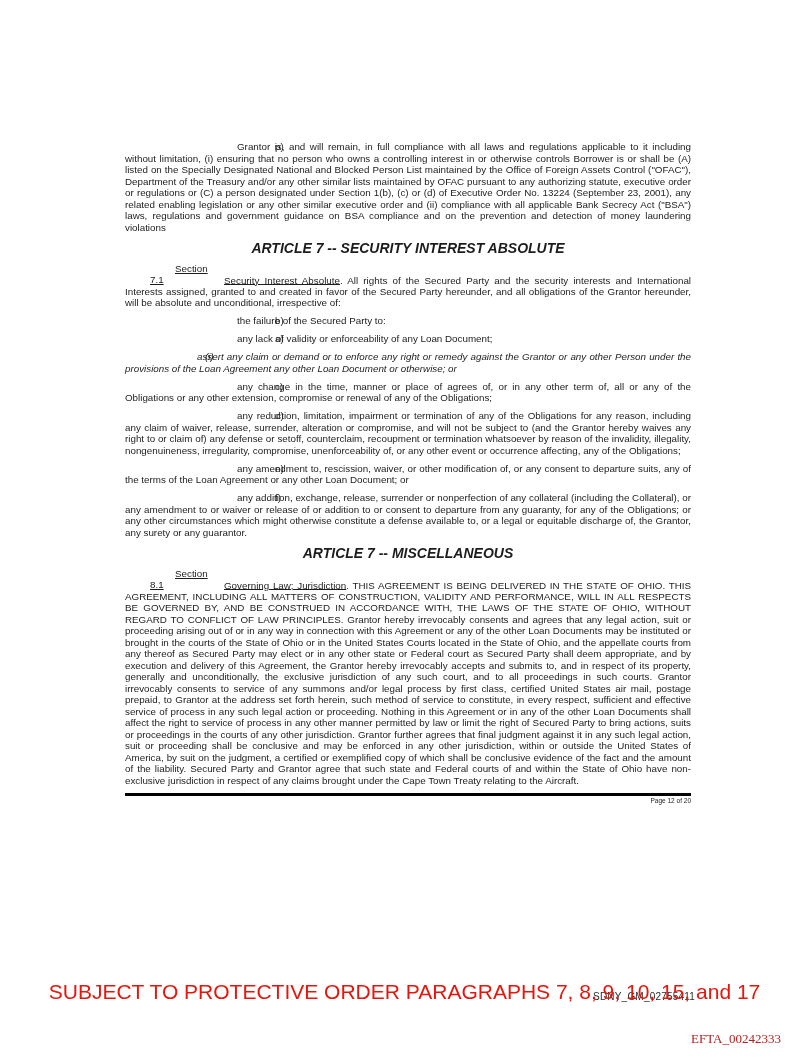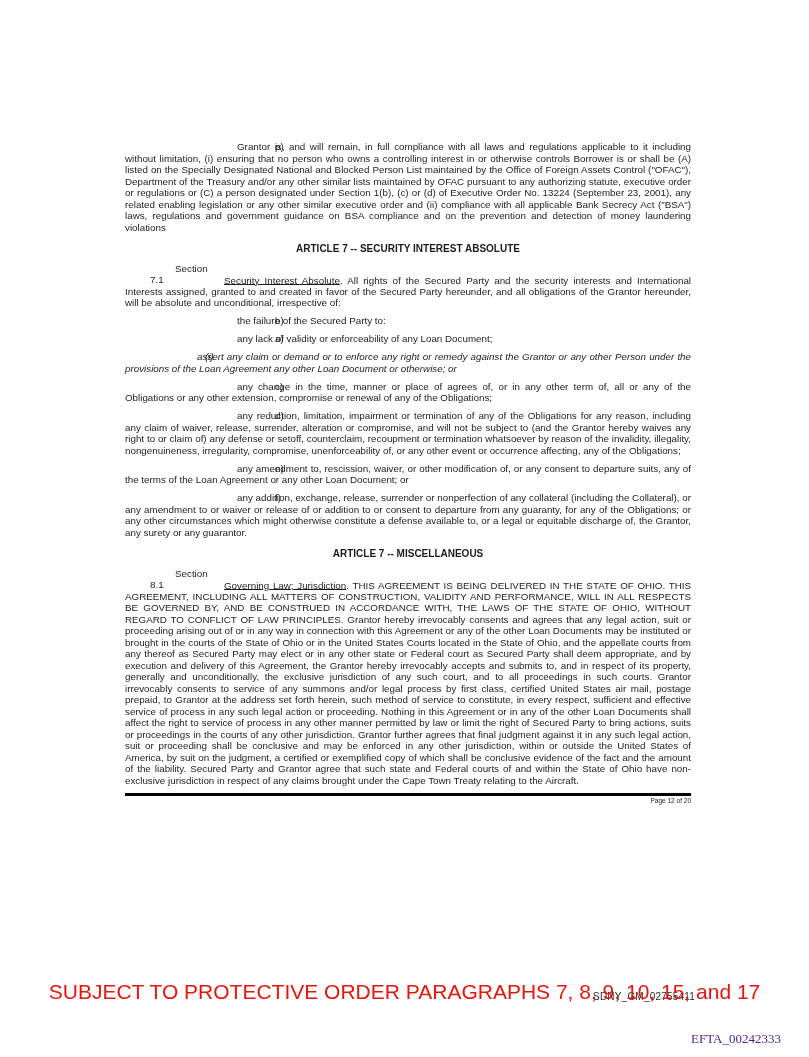--- a/index.html
+++ b/index.html
@@ -22,28 +22,29 @@
     text-align: justify;
   }
   .text-block p { margin: 0 0 6.5px 0; }
   .indent-deep { text-indent: 75px; }
   .section-para { text-indent: 25px; }
   .li { text-indent: 75px; }
   .sub { margin-left: 112px; text-indent: 40px; font-style: italic; }
   .lbl { display: inline-block; }
   .lbl-item { width: 37px; }
   .lbl-sub { width: 32px; }
-  .lbl-section { width: 74px; }
+  .lbl-section { width: 74px; text-decoration: underline; }
   .u { text-decoration: underline; }
   .article-heading {
     text-align: center;
     font-weight: bold;
-    font-size: 10px;
+    font-size: 14px;
     text-indent: 0;
     margin: 10px 0 8px 0 !important;
+    font-style: italic;
   }
   .footer-rule {
     border: none;
     border-top: 3px solid #000000;
     margin: 5px 0 1px 0;
   }
   .page-number {
     text-align: right;
     font-size: 6.5px;
     line-height: 8px;
@@ -67,21 +68,21 @@
     font-weight: normal;
     color: #e8150d;
     white-space: nowrap;
   }
   .stamp-efta {
     position: absolute;
     top: 1031px;
     right: 28px;
     font-size: 13px;
     font-family: "Liberation Serif", serif;
-    color: #4c1d95;
+    color: #b91c1c;
   }
 </style>
 </head>
 <body>
 
 <div class="text-block">
 
   <p class="indent-deep"><span class="lbl lbl-item">p)</span><span>Grantor is, and will remain, in full compliance with all laws and regulations applicable to it including without limitation, (i) ensuring that no person who owns a controlling interest in or otherwise controls Borrower is or shall be (A) listed on the Specially Designated National and Blocked Person List maintained by the Office of Foreign Assets Control ("OFAC"), Department of the Treasury and/or any other similar lists maintained by OFAC pursuant to any authorizing statute, executive order or regulations or (C) a person designated under Section 1(b), (c) or (d) of Executive Order No. 13224 (September 23, 2001), any related enabling legislation or any other similar executive order and (ii) compliance with all applicable Bank Secrecy Act ("BSA") laws, regulations and government guidance on BSA compliance and on the prevention and detection of money laundering violations</span></p>
 
   <p class="article-heading">ARTICLE 7 --  SECURITY INTEREST ABSOLUTE</p>

